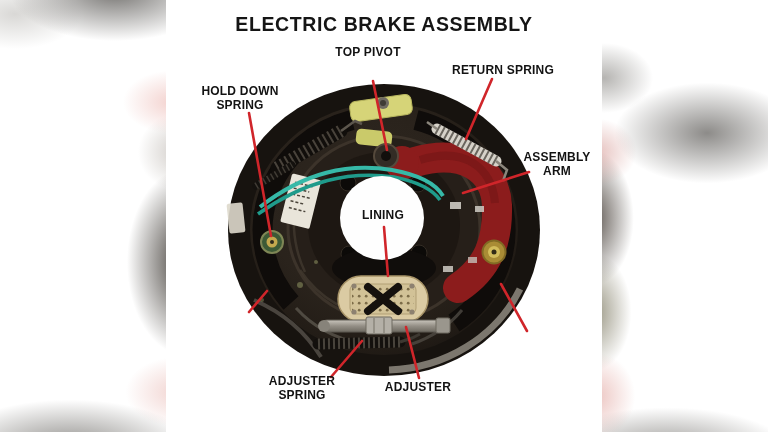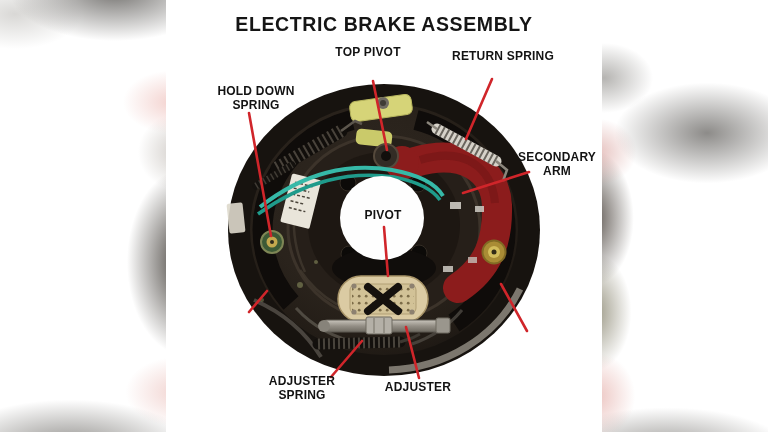--- a/index.html
+++ b/index.html
@@ -190,29 +190,29 @@
         <line x1="419" y1="378" x2="406" y2="327"></line>
         <line x1="527" y1="331" x2="501" y2="284"></line>
       </g>
     </g>
   </svg>
 
   <div class="title" style="left:384px;top:24px;">ELECTRIC BRAKE ASSEMBLY</div>
 
   <div class="lbl" style="left:368px;top:52px;">TOP PIVOT</div>
 
-  <div class="lbl" style="left:503px;top:56px;">RETURN SPRING</div>
-
-  <div class="lbl" style="left:240px;top:98px;margin-left:16px;">HOLD DOWN
+  <div class="lbl" style="left:503px;top:70px;">RETURN SPRING</div>
+
+  <div class="lbl" style="left:240px;top:98px;">HOLD DOWN
 SPRING</div>
 
-  <div class="lbl" style="left:557px;top:164px;">SECONDARY
+  <div class="lbl" style="left:557px;top:164px;">ASSEMBLY
 ARM</div>
 
-  <div class="lbl" style="left:383px;top:215px;">PIVOT</div>
+  <div class="lbl" style="left:383px;top:215px;">LINING</div>
 
 
 
   <div class="lbl" style="left:302px;top:388px;">ADJUSTER
 SPRING</div>
 
   <div class="lbl" style="left:418px;top:387px;">ADJUSTER</div>
 </div>
 
 </body></html>

